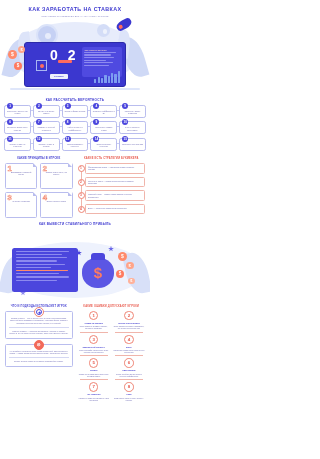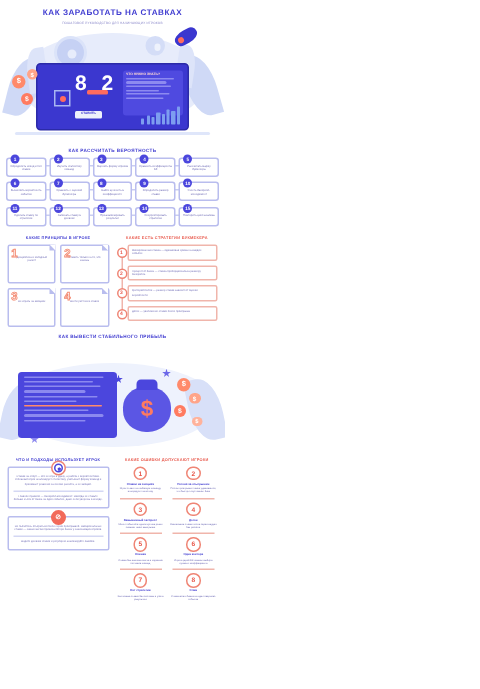--- a/index.html
+++ b/index.html
@@ -267,21 +267,21 @@
     <div class="leaf l2"></div>
     <div class="leaf l3"></div>
     <div class="leaf l4"></div>
     <div class="gear g1"></div>
     <div class="gear g2"></div>
     <div class="rocket"></div>
 
     <div class="laptop">
       <div class="laptop-inner">
         <div class="hex"></div>
-        <div class="score">8 2</div>
+        <div class="score">0 2</div>
         <div class="score-vs"></div>
         <div class="mini-btn">
           <span>СТАВИТЬ</span>
         </div>
         <div class="panel">
           <div class="panel-title">ЧТО НУЖНО ЗНАТЬ?</div>
           <div class="panel-line w1"></div>
           <div class="panel-line w2"></div>
           <div class="panel-line w3"></div>
           <div class="panel-line w4"></div>

